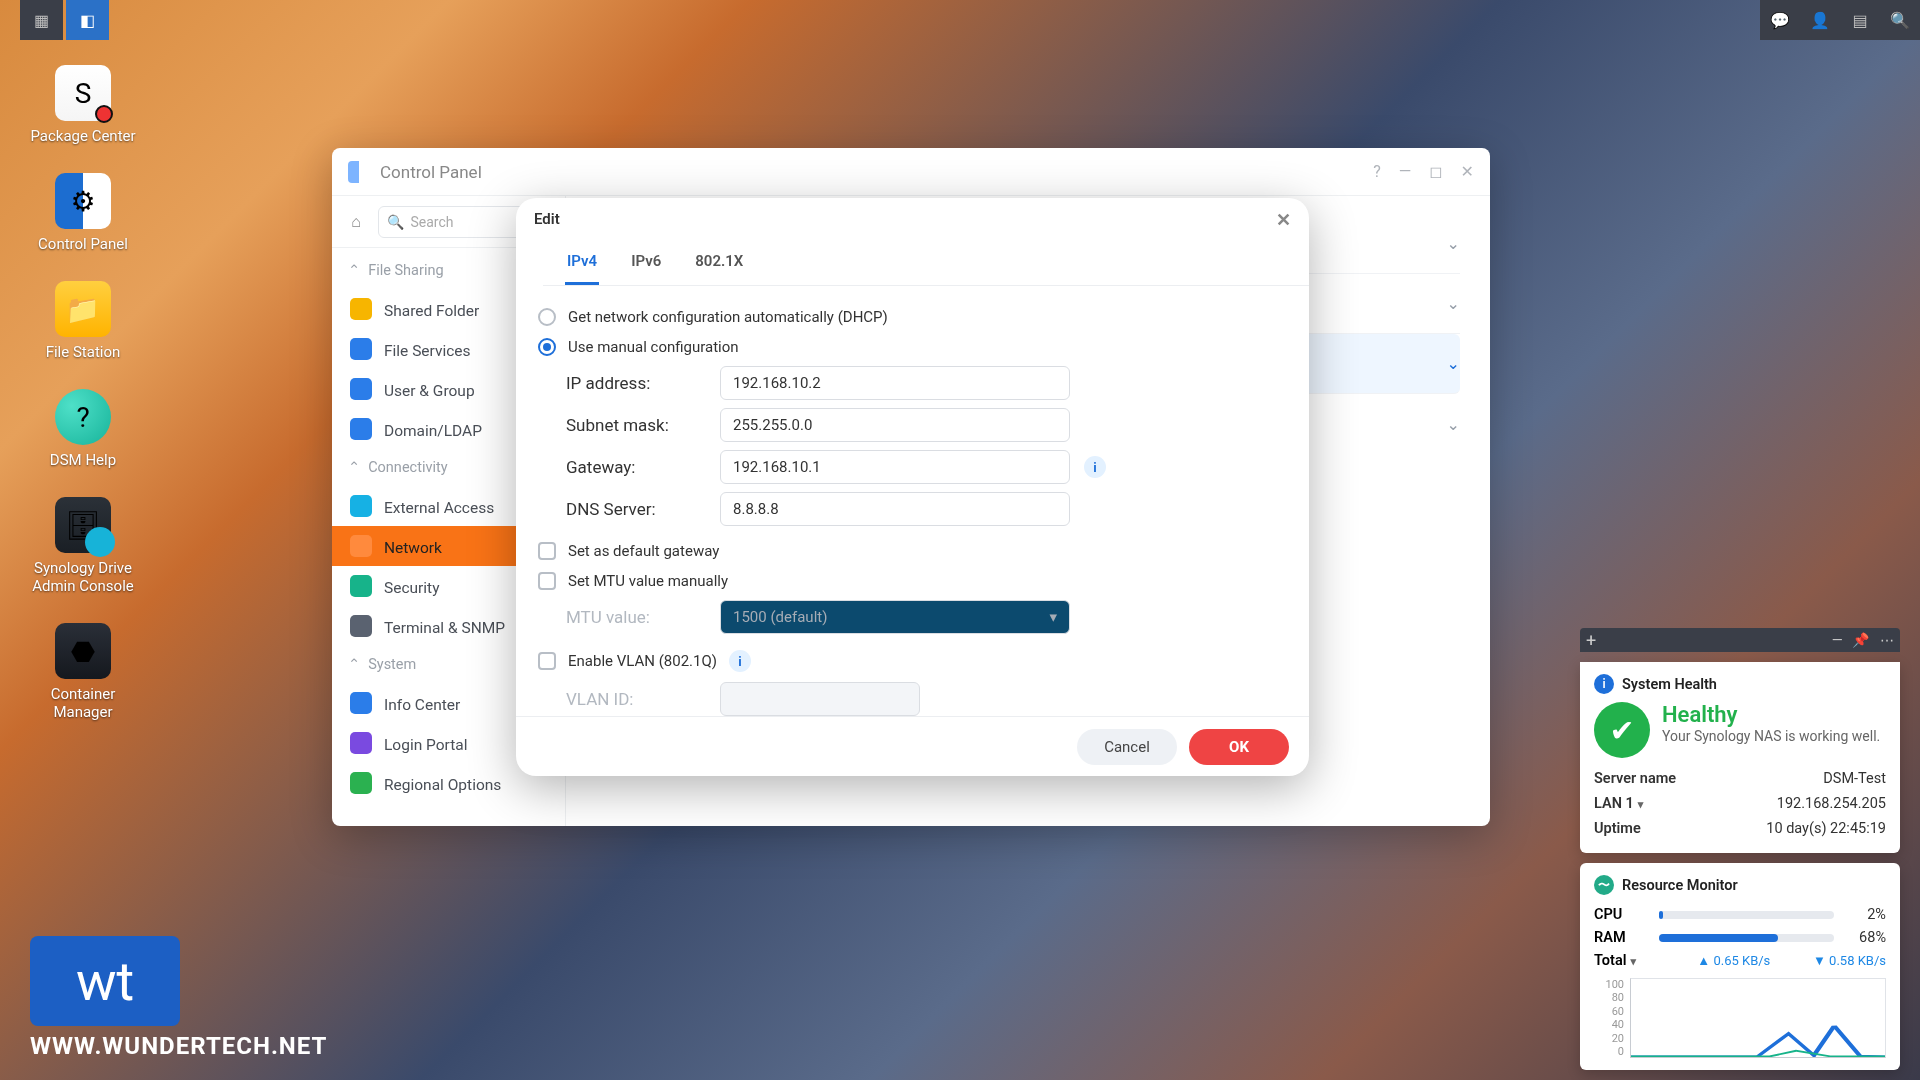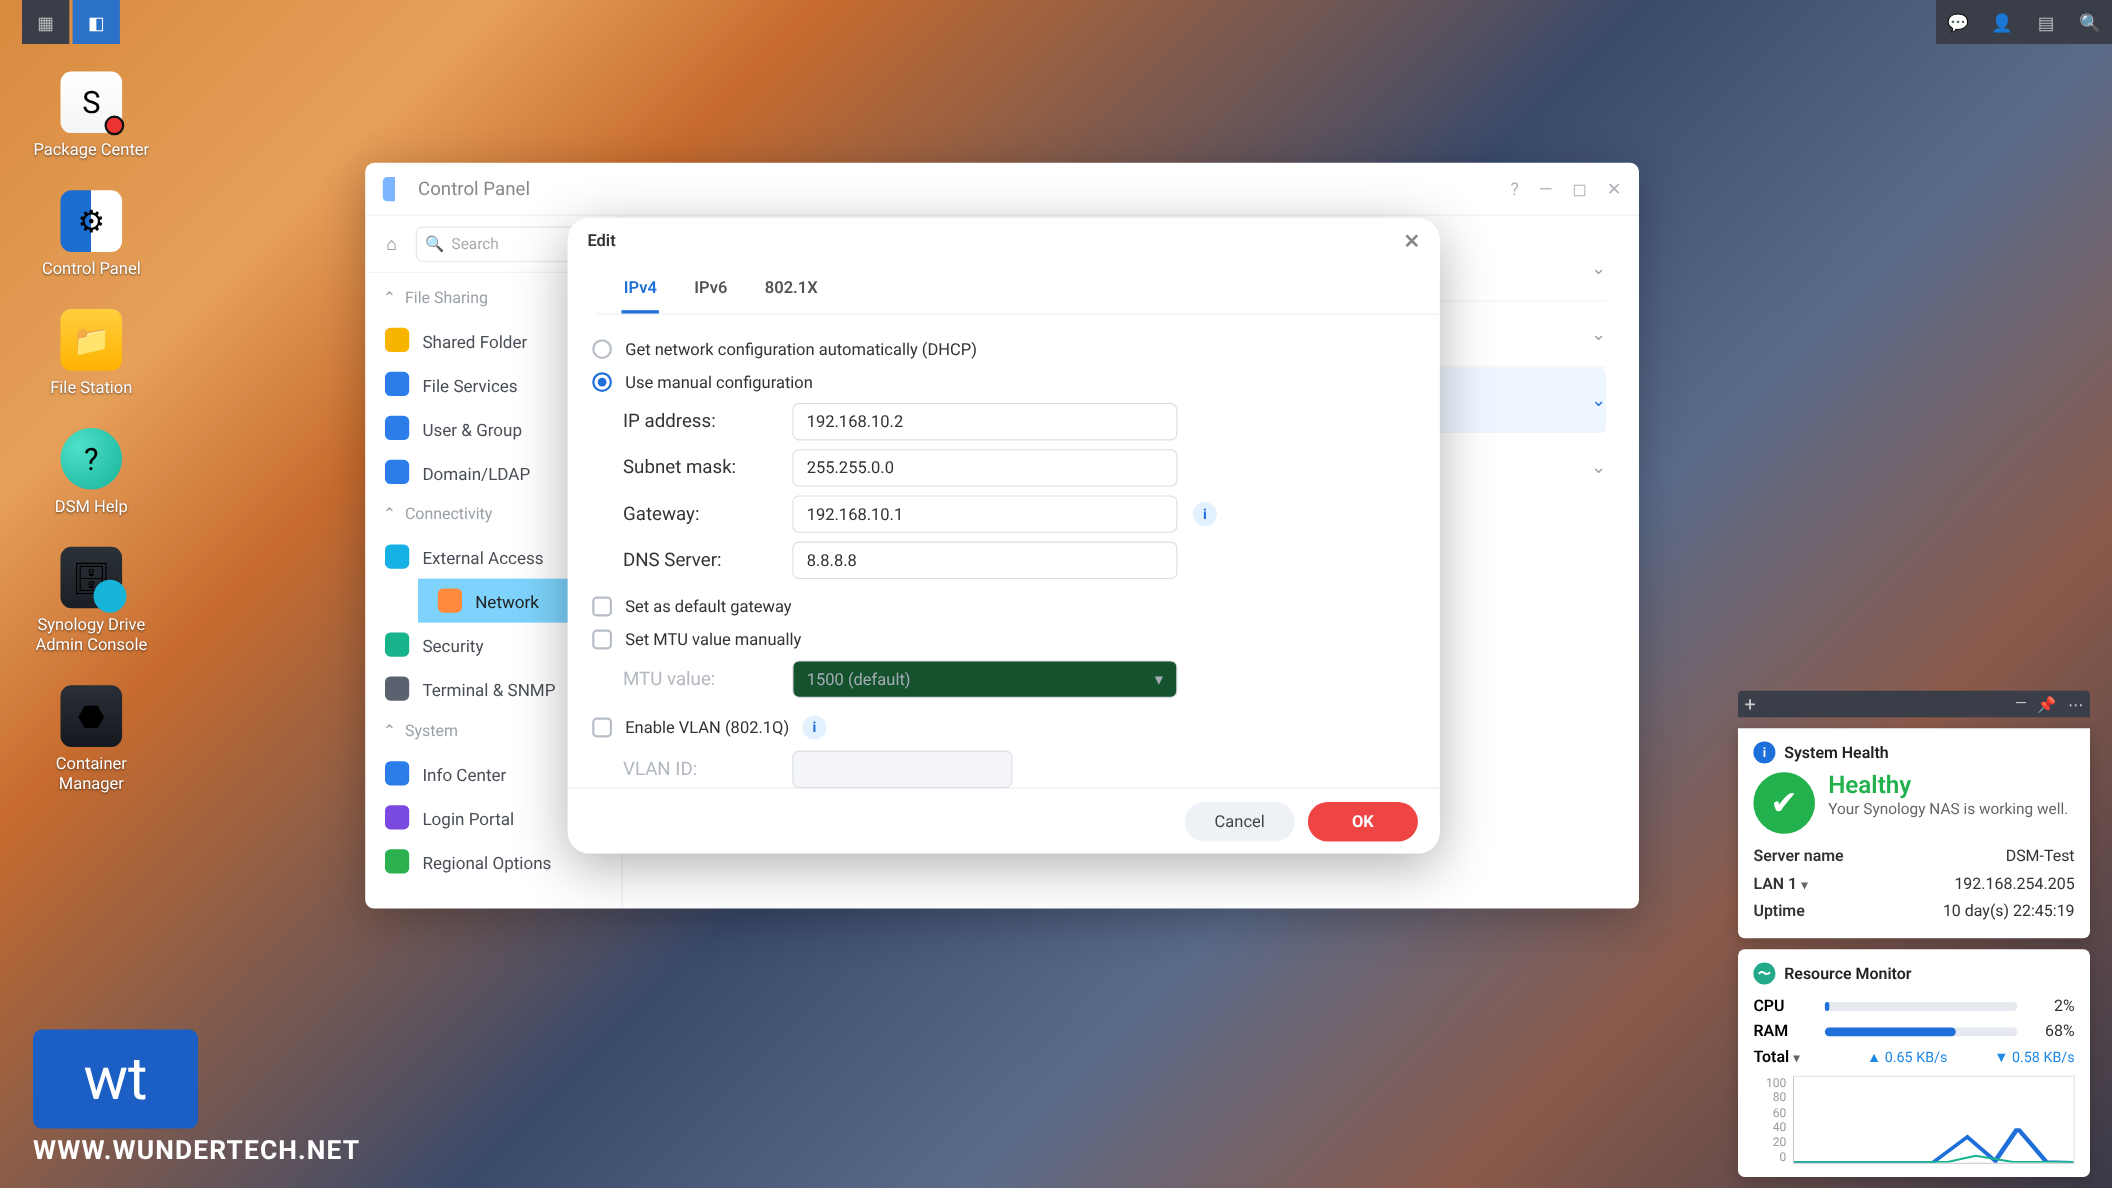--- a/index.html
+++ b/index.html
@@ -53,21 +53,21 @@
 .win-title .t-ico { width:22px; height:22px; background: linear-gradient(90deg,#7db4ff 50%, #fff 50%); border-radius:4px; margin-right:10px; }
 .win-ctrls { margin-left: auto; display: flex; gap: 18px; color: #b0b4ba; font-size: 16px;}
 .win-body { flex: 1; display: flex; }
 .sidebar { width: 234px; border-right: 1px solid #eef0f2; display:flex; flex-direction:column; }
 .side-top { display:flex; align-items:center; height:52px; padding:0 10px; gap:8px; border-bottom:1px solid #eef0f2;}
 .home-btn { width:28px; height:28px; display:flex; align-items:center; justify-content:center; color:#888; cursor:pointer;}
 .search { flex:1; height:32px; border:1px solid #e3e6ea; border-radius:6px; display:flex; align-items:center; padding:0 8px; color:#aaa; font-size:14px; gap:6px;}
 .side-list { flex:1; overflow:auto; padding-top:4px;}
 .side-group { display:flex; align-items:center; gap:8px; color:#9aa0a8; font-size:14.5px; padding:10px 16px; cursor:pointer;}
 .side-item { display:flex; align-items:flex-end; gap:12px; color:#4a4f57; font-size:15.5px; padding:9px 16px 9px 18px; cursor:pointer;}
-.side-item.active { background:#7dd3fc; color:#222;margin-left:48px; }
+.side-item.active { background:#f97316; color:#222; }
 .s-ico { width:22px; height:22px; border-radius:5px; display:inline-flex; align-items:center; justify-content:center; font-size:13px; color:#fff;}
 .s-ico.folder{background:#f7b500;} .s-ico.files{background:#2b7de9;} .s-ico.users{background:#2b7de9;}
 .s-ico.domain{background:#2b7de9;} .s-ico.ext{background:#16b1e4;} .s-ico.net{background:#ff8a3d;}
 .s-ico.sec{background:#17b38a;} .s-ico.term{background:#5a6270;} .s-ico.info{background:#2b7de9;}
 .s-ico.login{background:#7a4ae0;} .s-ico.region{background:#2bb150;}
 .content { flex:1; position:relative; padding: 18px 30px; }
 .acc-row { height:60px; border-bottom:1px solid #f0f2f5; display:flex; align-items:center; justify-content:flex-end; color:#98a0aa; }
 .acc-row:last-of-type{border-bottom:none;}
 .acc-row.open .chev { color:#2b7de9; }
 .acc-row.hl { background:#eef6ff; border-radius:6px; }
@@ -88,21 +88,21 @@
 .radio { width:18px; height:18px; border:2px solid #b8bec6; border-radius:50%; display:inline-flex; align-items:center; justify-content:center; cursor:pointer;}
 .radio.checked { border-color:#1e6fd9; }
 .radio.checked::after { content:""; width:8px; height:8px; background:#1e6fd9; border-radius:50%;}
 .chk { width:18px; height:18px; border:2px solid #b8bec6; border-radius:4px; cursor:pointer;}
 .form-rows { padding-left: 28px; display:flex; flex-direction:column; gap:8px; margin:4px 0 10px;}
 .frow { display:flex; align-items:center; gap:14px; }
 .flabel { width:140px; font-size:17px; color:#333; }
 .flabel.dim { color:#b2b8c0; }
 .finput { width:350px; height:34px; border:1px solid #dadde2; border-radius:6px; padding:0 12px; font-size:15px; color:#333; background:#fff; outline:none;}
 .finput.disabled { background:#f3f5f8; color:#a6acb5; }
-.fselect { width:350px; height:34px; border:1px solid #dadde2; border-radius:6px; padding:0 12px; font-size:15px; color:#a6acb5; background:#14532d; display:flex; align-items:center; justify-content:space-between; }
+.fselect { width:350px; height:34px; border:1px solid #dadde2; border-radius:6px; padding:0 12px; font-size:15px; color:#a6acb5; background:#0c4a6e; display:flex; align-items:center; justify-content:space-between; }
 .info-dot { width:22px; height:22px; border-radius:50%; background:#e3f1ff; color:#1e6fd9; font-size:13px; font-weight:700; display:inline-flex; align-items:center; justify-content:center; cursor:pointer;}
 .m-footer { height:60px; border-top:1px solid #eceef1; display:flex; align-items:center; justify-content:flex-end; gap:12px; padding:0 20px;}
 .btn { min-width:100px; height:36px; border-radius:18px; border:none; font-size:15px; cursor:pointer; }
 .btn.cancel { background:#eef1f5; color:#444; }
 .btn.ok { background:#ef4444; color:#fff; font-weight:700; }
 
 
 .widgets { position:absolute; right:20px; bottom:10px; width:320px; display:flex; flex-direction:column; gap:10px; }
 .w-bar { height:24px; background:#3a3e48; border-radius:4px 4px 0 0; display:flex; align-items:center; color:#ccc; font-size:14px; gap:10px; padding:0 6px;}
 .w-bar .plus{ cursor:pointer; font-size:18px;}

